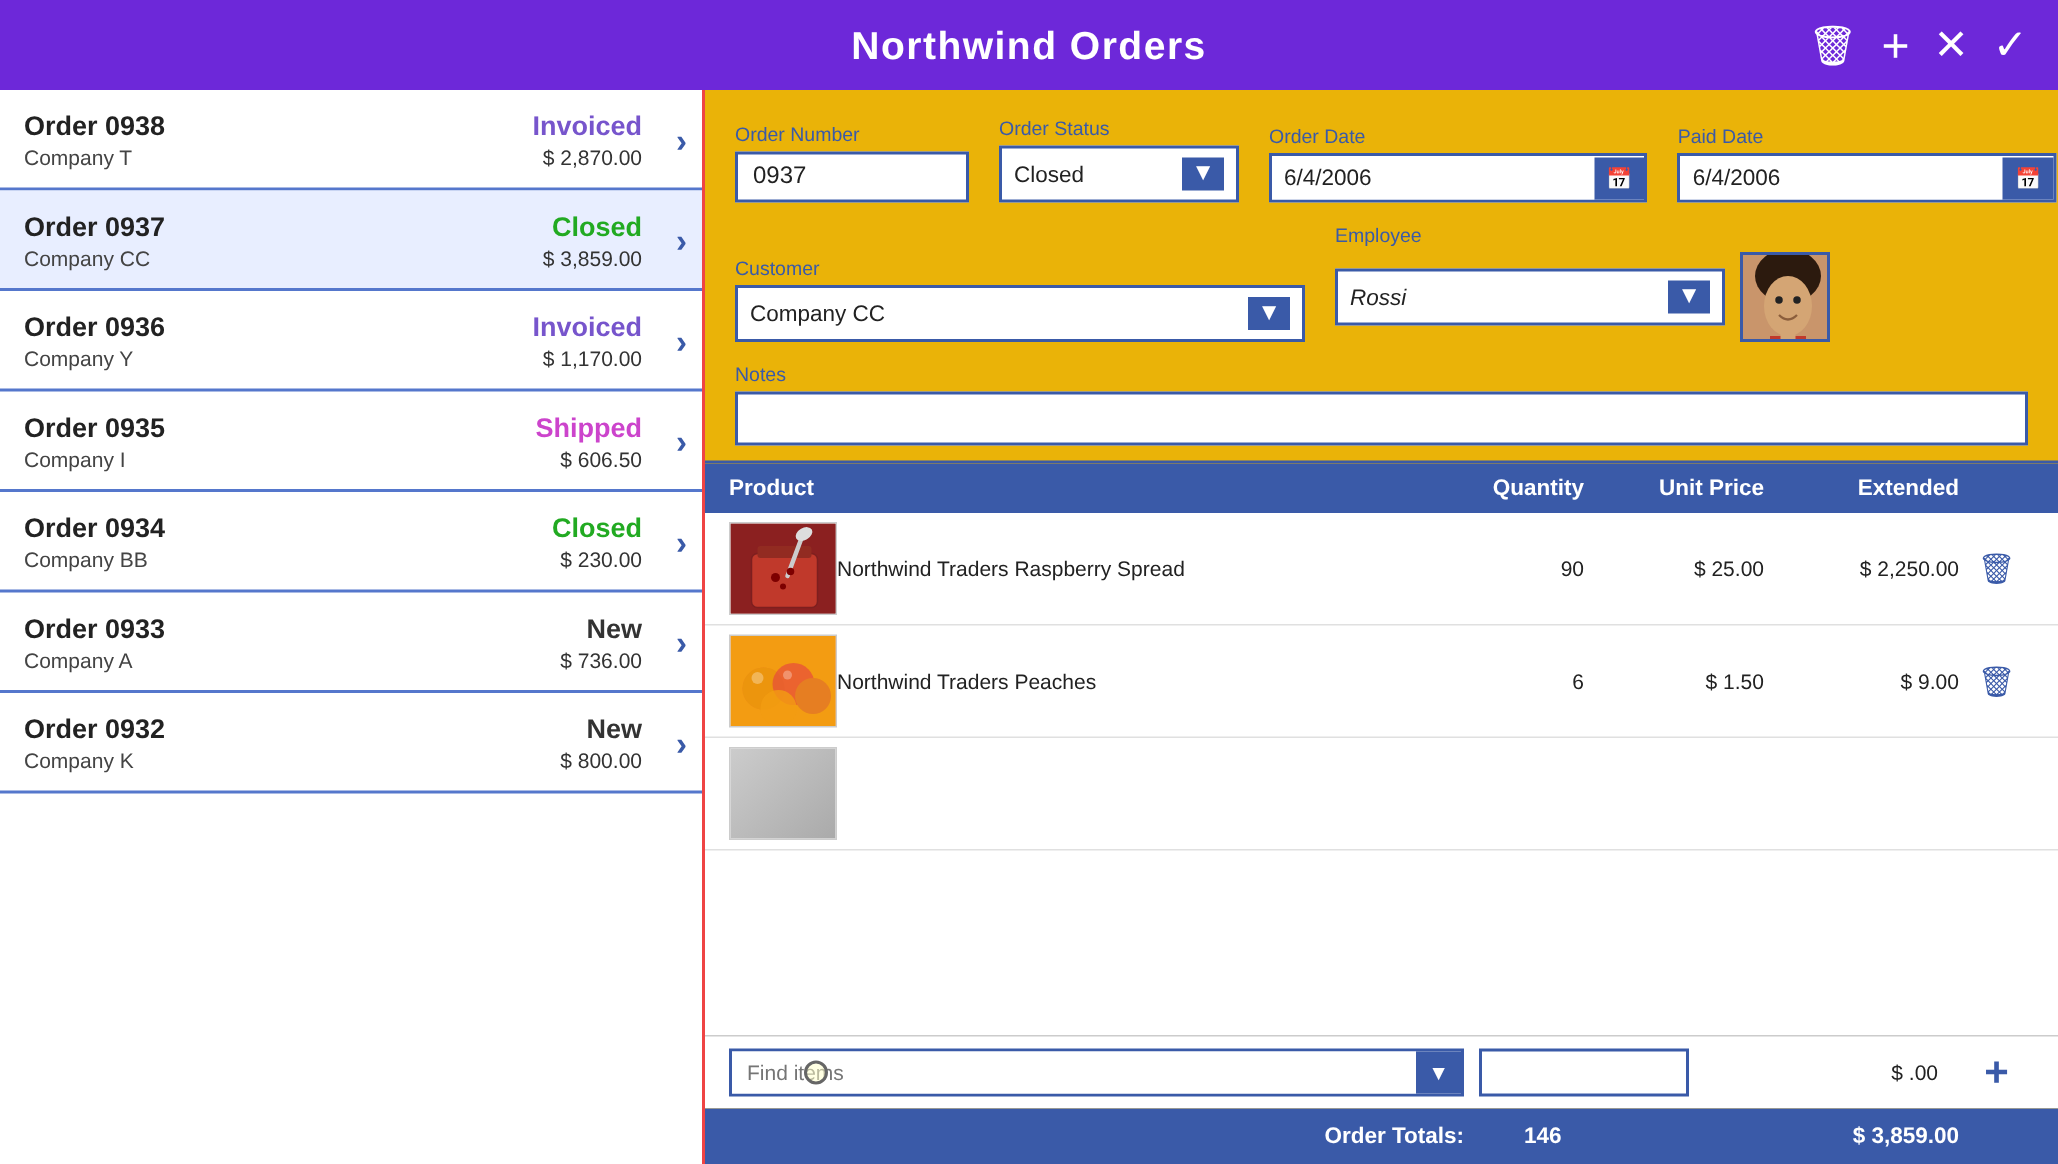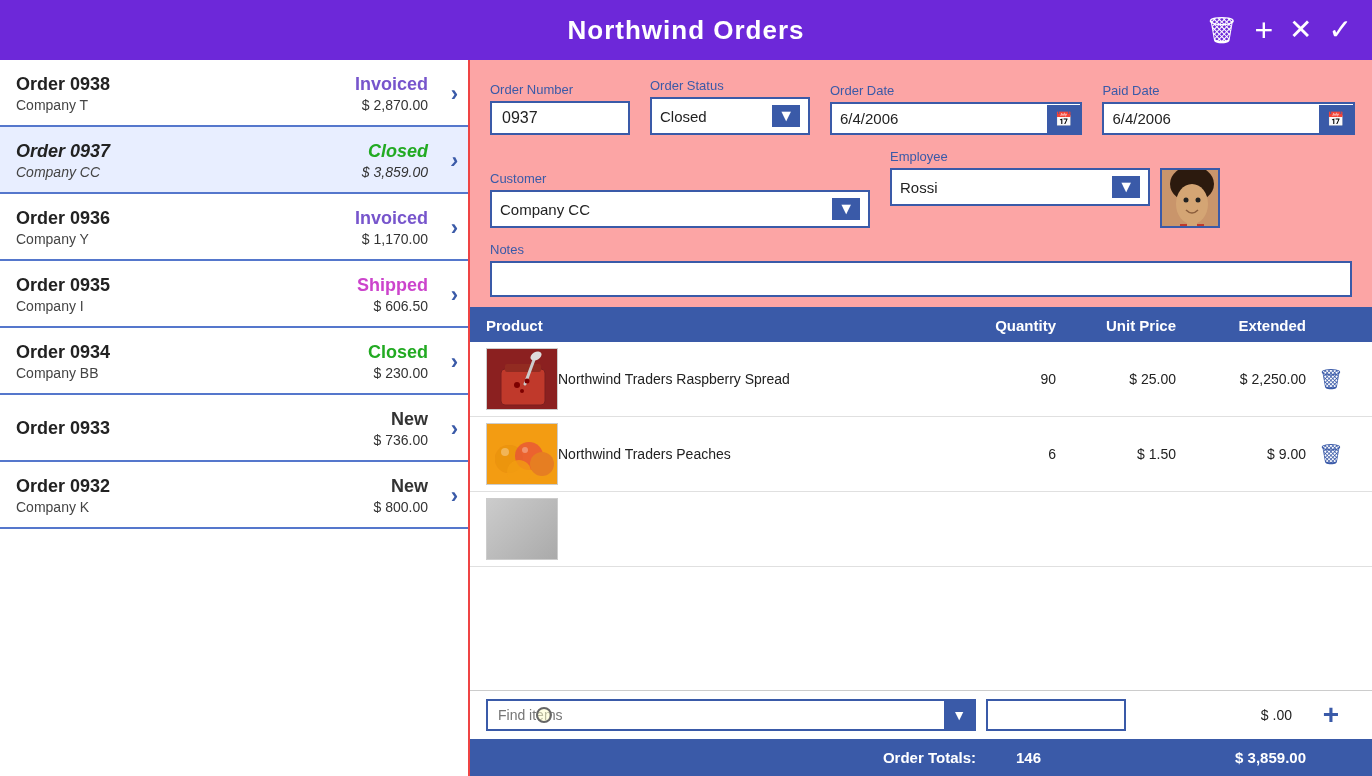--- a/index.html
+++ b/index.html
@@ -51,21 +51,21 @@
       border-right: 2px solid #ef4444;
     }
     .order-item {
       padding: 14px 16px 12px 16px;
       border-bottom: 2px solid #5577cc;
       display: flex;
       align-items: center;
       cursor: pointer;
       position: relative;
     }
-    .order-item.selected { background: #e8eeff; font-style: italic; }
+    .order-item.selected { background: #e8eeff; }
     .order-info { flex: 1; }
     .order-name {
       font-size: 18px;
       font-weight: bold;
       color: #222;
     }
     .order-company {
       font-size: 14px;
       color: #444;
       margin-top: 2px;
@@ -91,21 +91,21 @@
       color: #3a5aa8;
       font-size: 22px;
       font-weight: bold;
       position: absolute;
       right: 10px;
     }
 
     
     .order-detail {
       flex: 1;
-      background: #fca5a5;
+      background: #eab308;
       display: flex;
       flex-direction: column;
       overflow: hidden;
     }
 
     
     .form-area {
       padding: 18px 20px 10px 20px;
       border-bottom: 2px solid #3a5aa8;
     }
@@ -406,20 +406,21 @@
       <div class="order-right">
         <div class="order-status status-closed">Closed</div>
         <div class="order-amount">$ 230.00</div>
       </div>
       <span class="order-chevron">›</span>
     </div>
 
     <div class="order-item">
       <div class="order-info">
         <div class="order-name">Order 0933</div>
+        <div class="order-company">Company A</div>
       </div>
       <div class="order-right">
         <div class="order-status status-new">New</div>
         <div class="order-amount">$ 736.00</div>
       </div>
       <span class="order-chevron">›</span>
     </div>
 
     <div class="order-item">
       <div class="order-info">
@@ -434,21 +435,21 @@
     </div>
   </div>
 
   <div class="order-detail">
 
     <div class="form-area">
 
       <div class="form-row">
         <div class="form-group">
           <label class="form-label">Order Number</label>
-          <input class="form-input" type="text" value="0937" style="width: 140px;">
+          <input class="form-input" type="text" value="0937" style="width: 156px;">
         </div>
         <div class="form-group">
           <label class="form-label">Order Status</label>
           <div class="form-select" style="min-width:160px;">
             <span class="select-text">Closed</span>
             <span class="select-arrow">▼</span>
           </div>
         </div>
         <div class="form-group">
           <label class="form-label">Order Date</label>
@@ -469,21 +470,21 @@
       <div class="form-row">
         <div class="form-group">
           <label class="form-label">Customer</label>
           <div class="form-select form-select-wide">
             <span class="select-text">Company CC</span>
             <span class="select-arrow">▼</span>
           </div>
         </div>
         <div class="form-group">
           <label class="form-label">Employee</label>
-          <div style="display:flex;gap:10px;align-items:flex-start;">
+          <div style="display:flex;gap:10px;align-items:center;font-style:italic;">
             <div class="form-select form-select-mid">
               <span class="select-text">Rossi</span>
               <span class="select-arrow">▼</span>
             </div>
             <div class="employee-photo-art">
               
               <svg width="60" height="60" viewBox="0 0 60 60" xmlns="http://www.w3.org/2000/svg">
 
                 <rect width="60" height="60" fill="#c9956b"></rect>
 

